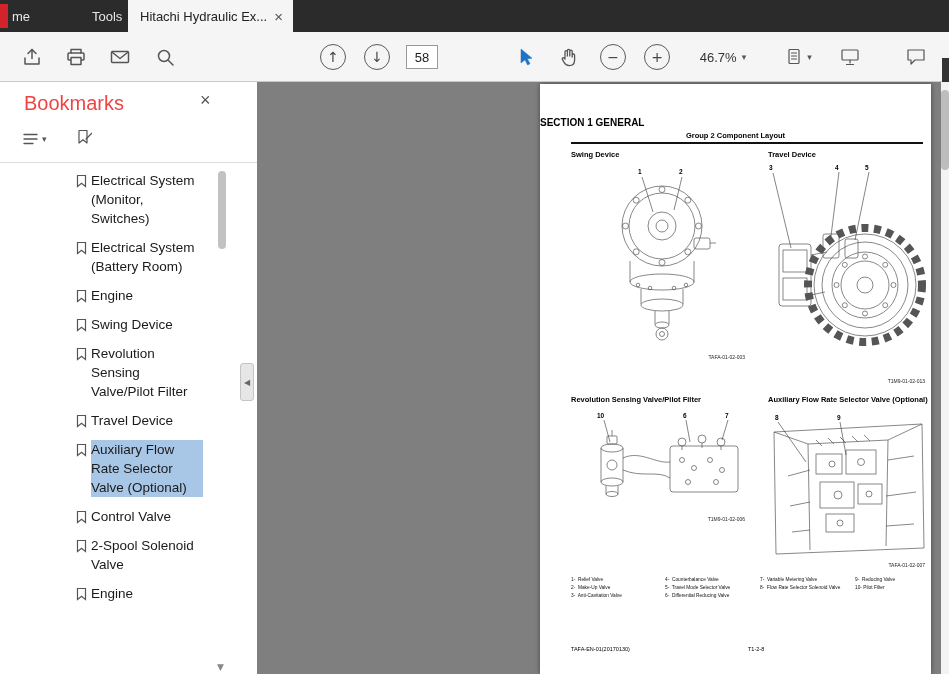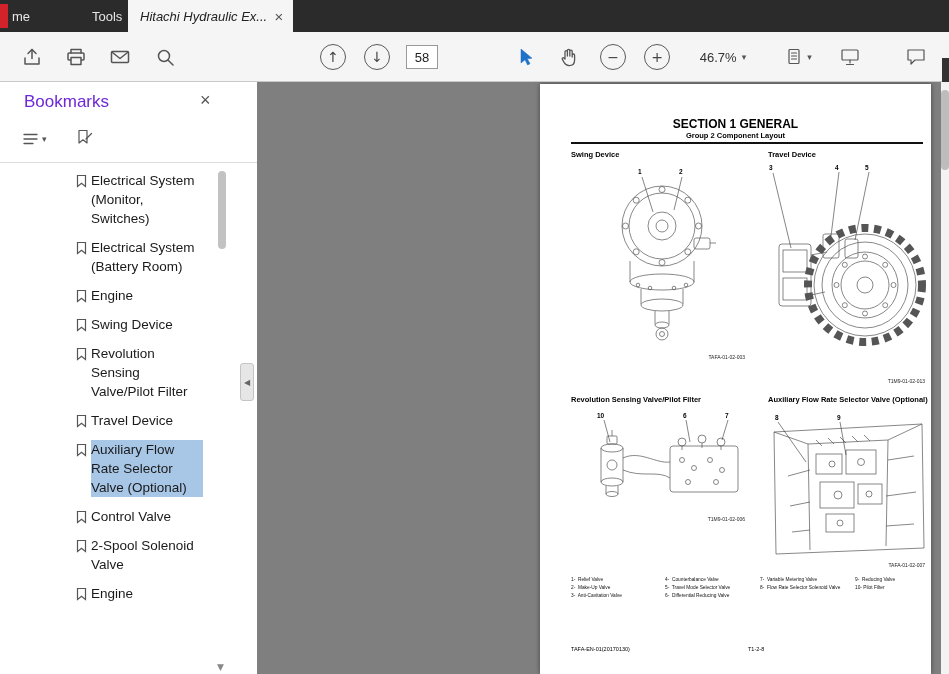--- a/index.html
+++ b/index.html
@@ -6,57 +6,57 @@
   html,body { width:949px; height:674px; overflow:hidden; }
   body { font-family:"Liberation Sans", sans-serif; background:#fff; position:relative; }
   .app { position:absolute; inset:0; }
 
   
   .tabbar { position:absolute; left:0; top:0; width:949px; height:40px; background:#2b2b2b; }
   .logo-frag { position:absolute; left:0; top:4px; width:8px; height:24px; background:#d2232a; }
   .tab { position:absolute; top:0; height:32px; display:flex; align-items:center; color:#e6e6e6; font-size:13px; padding:0 6px; cursor:default; }
   .tab-home { left:6px; }
   .tab-tools { left:42px;margin-left:44px; }
-  .doc-tab { position:absolute; left:128px; top:0; width:165px; height:32px; background:#f5f5f5; display:flex; align-items:center; justify-content:flex-end; padding:0 10px 0 12px;font-style:italic; }
+  .doc-tab { position:absolute; left:128px; top:0; width:165px; height:32px; background:#f5f5f5; display:flex; align-items:center; justify-content:flex-end; padding:0 10px 0 12px; }
   .doc-tab-label { color:#222; font-size:13px; white-space:nowrap; overflow:hidden; }
   .doc-tab-close { color:#555; font-size:15px; line-height:1; margin-left:8px; }
 
   
   .toolbar { position:absolute; left:0; top:32px; width:949px; height:50px; background:#f5f5f5; border-bottom:1px solid #c9c9c9; }
   .tb { position:absolute; top:0; height:50px; display:flex; align-items:center; justify-content:center; background:transparent; border:none; color:#4f4f4f; }
   svg.ic { stroke:#555; fill:none; stroke-width:1.5; stroke-linecap:round; stroke-linejoin:round; }
   .circ { width:26px; height:26px; border:1.5px solid #5a5a5a; border-radius:50%; display:flex; align-items:center; justify-content:center; font-size:14px; color:#444; font-family:"DejaVu Sans", sans-serif; }
   .pg-input { position:absolute; left:406px; top:13px; width:32px; height:24px; border:1px solid #999; background:#fff; text-align:center; font-size:13px; color:#222; font-family:"Liberation Sans", sans-serif; }
   .pg-total { position:absolute; left:444px; top:0; height:50px; display:flex; align-items:center; font-size:12px; color:#333;margin-top:32px; }
   .zoom-txt { font-size:13px; color:#333; margin-right:5px; }
   .caret { font-size:9px; color:#555; font-family:"DejaVu Sans", sans-serif; }
   .toolbar-edge { position:absolute; right:0; top:26px; width:7px; height:24px; background:#333; }
 
   
   .sidebar { position:absolute; left:0; top:82px; width:257px; bottom:0; background:#fff; }
-  .sb-title { position:absolute; left:24px; top:10px; font-size:17px; color:#6d28d9; }
+  .sb-title { position:absolute; left:24px; top:10px; font-size:20px; color:#ef4444; }
   .sb-close { position:absolute; left:200px; top:8px; font-size:18px; color:#555; background:none; border:none; }
   .sb-tool-opts { position:absolute; left:22px; top:50px; background:none; border:none; display:flex; align-items:center; gap:3px; }
   .sb-tool-bm { position:absolute; left:74px; top:46px; background:none; border:none; }
   .sb-divider { position:absolute; left:0; top:80px; width:257px; height:1px; background:#dcdcdc; }
   .bm-list { position:absolute; left:0; top:89px; width:232px; }
   .bm-item { display:flex; gap:4px; margin-bottom:10px; padding-left:76px; cursor:default; }
   .bm-item.lvl0 { padding-left:36px; }
   .bm-icon { flex:0 0 auto; margin-top:3px; }
   .chev { flex:0 0 auto; margin-top:6px; margin-right:3px; }
   .bm-label { font-size:13.5px; line-height:19px; color:#1a1a1a; max-width:112px; }
   .bm-label.sel { background:#a8c7e7; }
   .sb-thumb { position:absolute; left:218px; top:89px; width:8px; height:78px; background:#c2c2c2; border-radius:4px; }
   .sb-down { position:absolute; left:217px; bottom:2px; font-size:9px; color:#888; background:none; border:none; font-family:"DejaVu Sans", sans-serif; }
   .collapse-handle { position:absolute; left:240px; top:363px; width:14px; height:38px; background:#e6e6e6; border:1px solid #c4c4c4; border-radius:3px; display:flex; align-items:center; justify-content:center; font-size:8px; color:#666; font-family:"DejaVu Sans", sans-serif; }
 
   
   .content { position:absolute; left:257px; top:82px; right:8px; bottom:0; background:#7f7f7f; overflow:hidden; }
   .pdf-page { position:absolute; left:283px; top:2px; width:391px; height:590px; background:#fff; box-shadow:0 0 5px rgba(0,0,0,.45); color:#000; }
-  .p-title { position:absolute; left:0; top:33px; width:100%; text-align:center; font-size:12px; font-weight:bold; }
+  .p-title { position:absolute; left:0; top:33px; width:100%; font-size:10px; font-weight:bold; }
   .p-subtitle { position:absolute; left:0; top:47px; width:100%; text-align:center; font-size:7.5px; font-weight:bold; }
   .p-rule { position:absolute; left:31px; top:58px; width:352px; height:2px; background:#111; }
   .fig-title { position:absolute; font-size:7.5px; font-weight:bold; white-space:nowrap; }
   .ft-0 { left:31px; top:66px; } .ft-1 { left:228px; top:66px; }
   .ft-2 { left:31px; top:311px; } .ft-3 { left:228px; top:311px; }
   .fig { position:absolute; }
   .fig-swing { left:42px; top:80px; } .fig-travel { left:225px; top:76px; }
   .fig-rev { left:30px; top:324px; } .fig-aux { left:228px; top:326px; }
   .fig g.art { stroke:#555; stroke-width:0.7; fill:none; }
   .fig text { font:bold 6.5px "Liberation Sans", sans-serif; fill:#000; }

